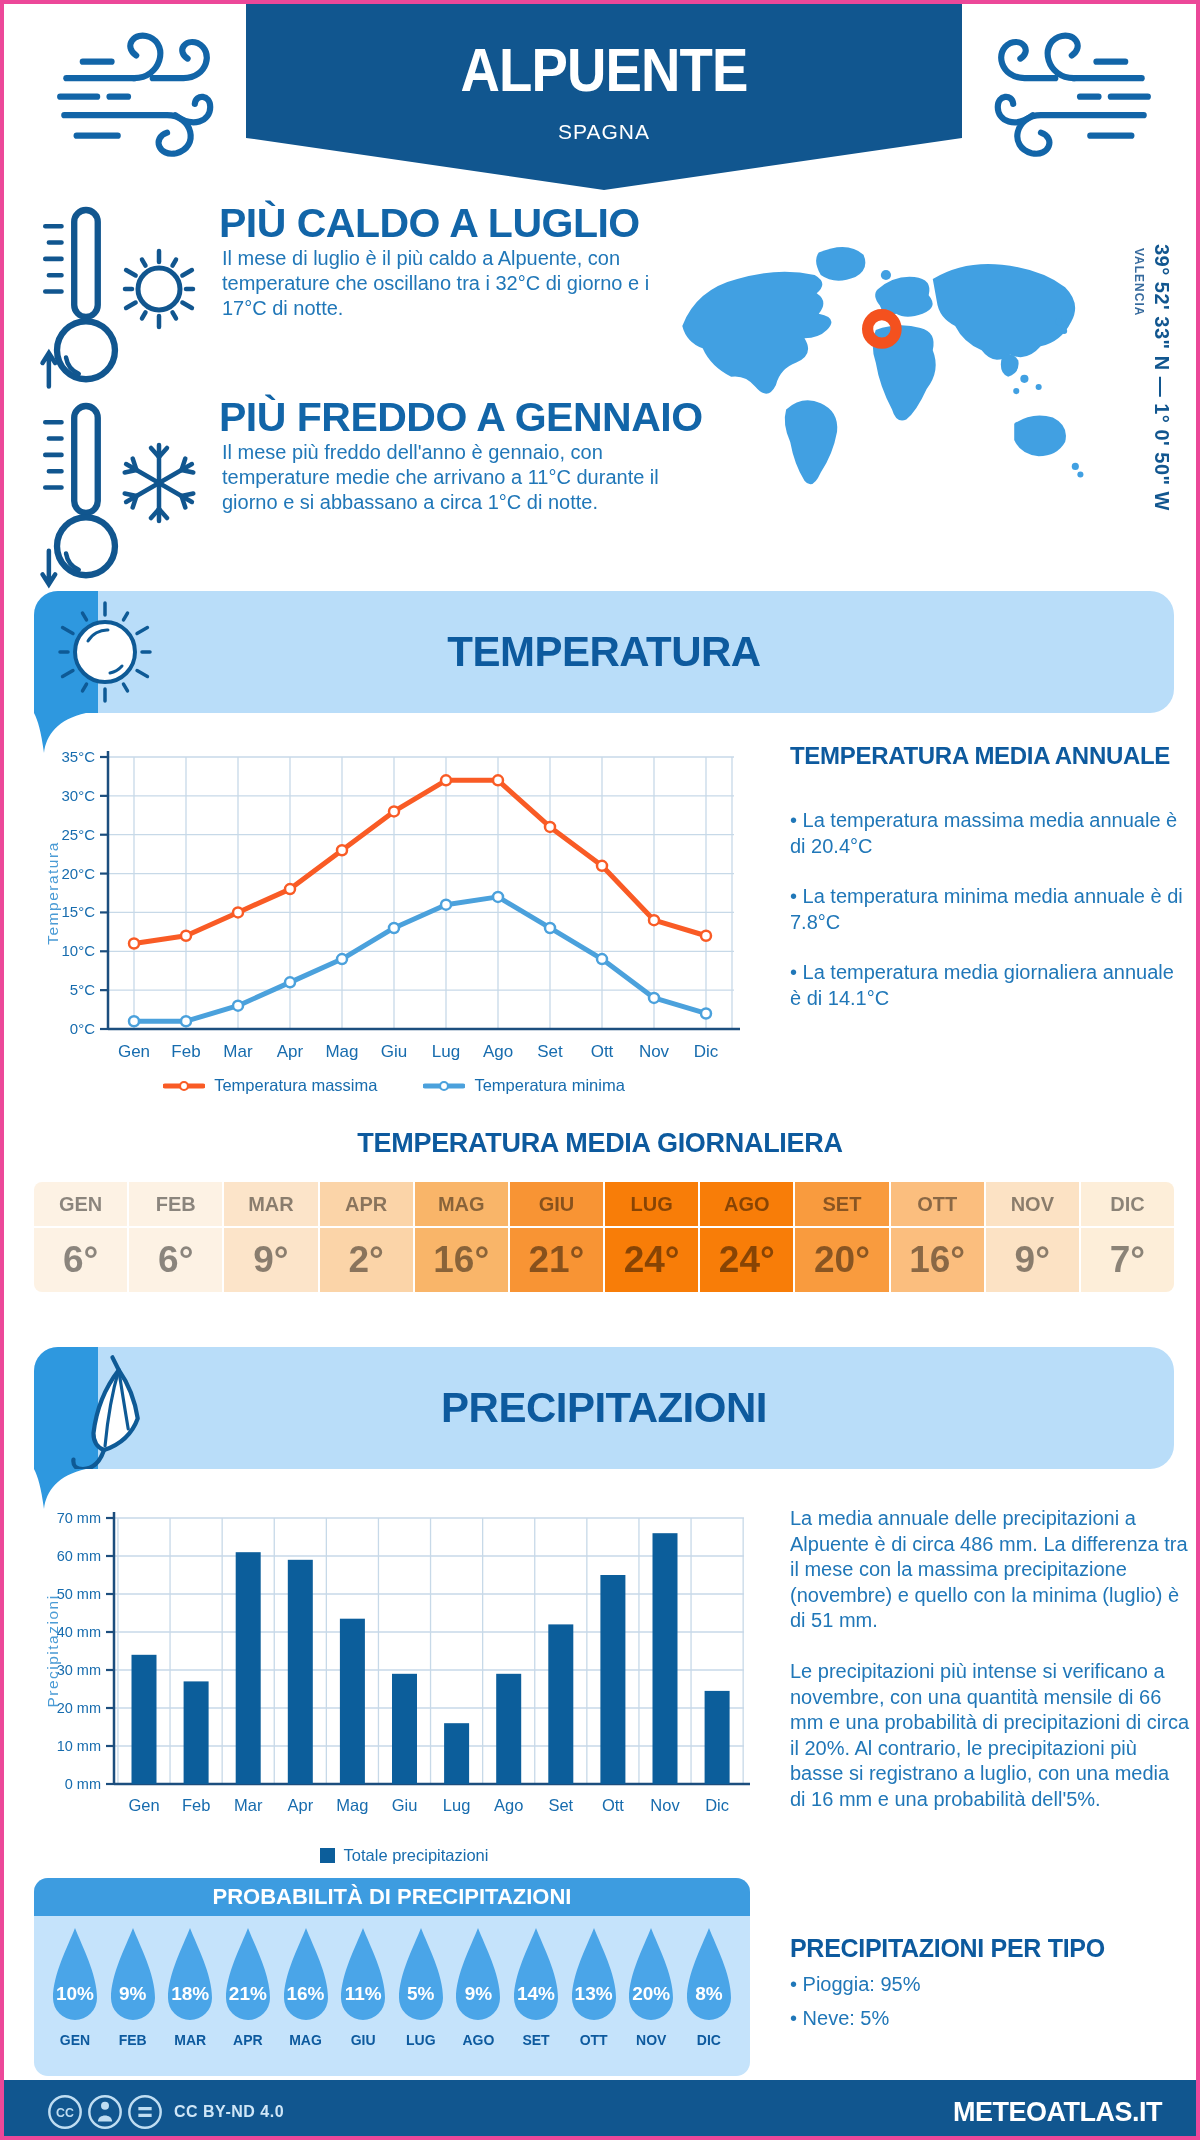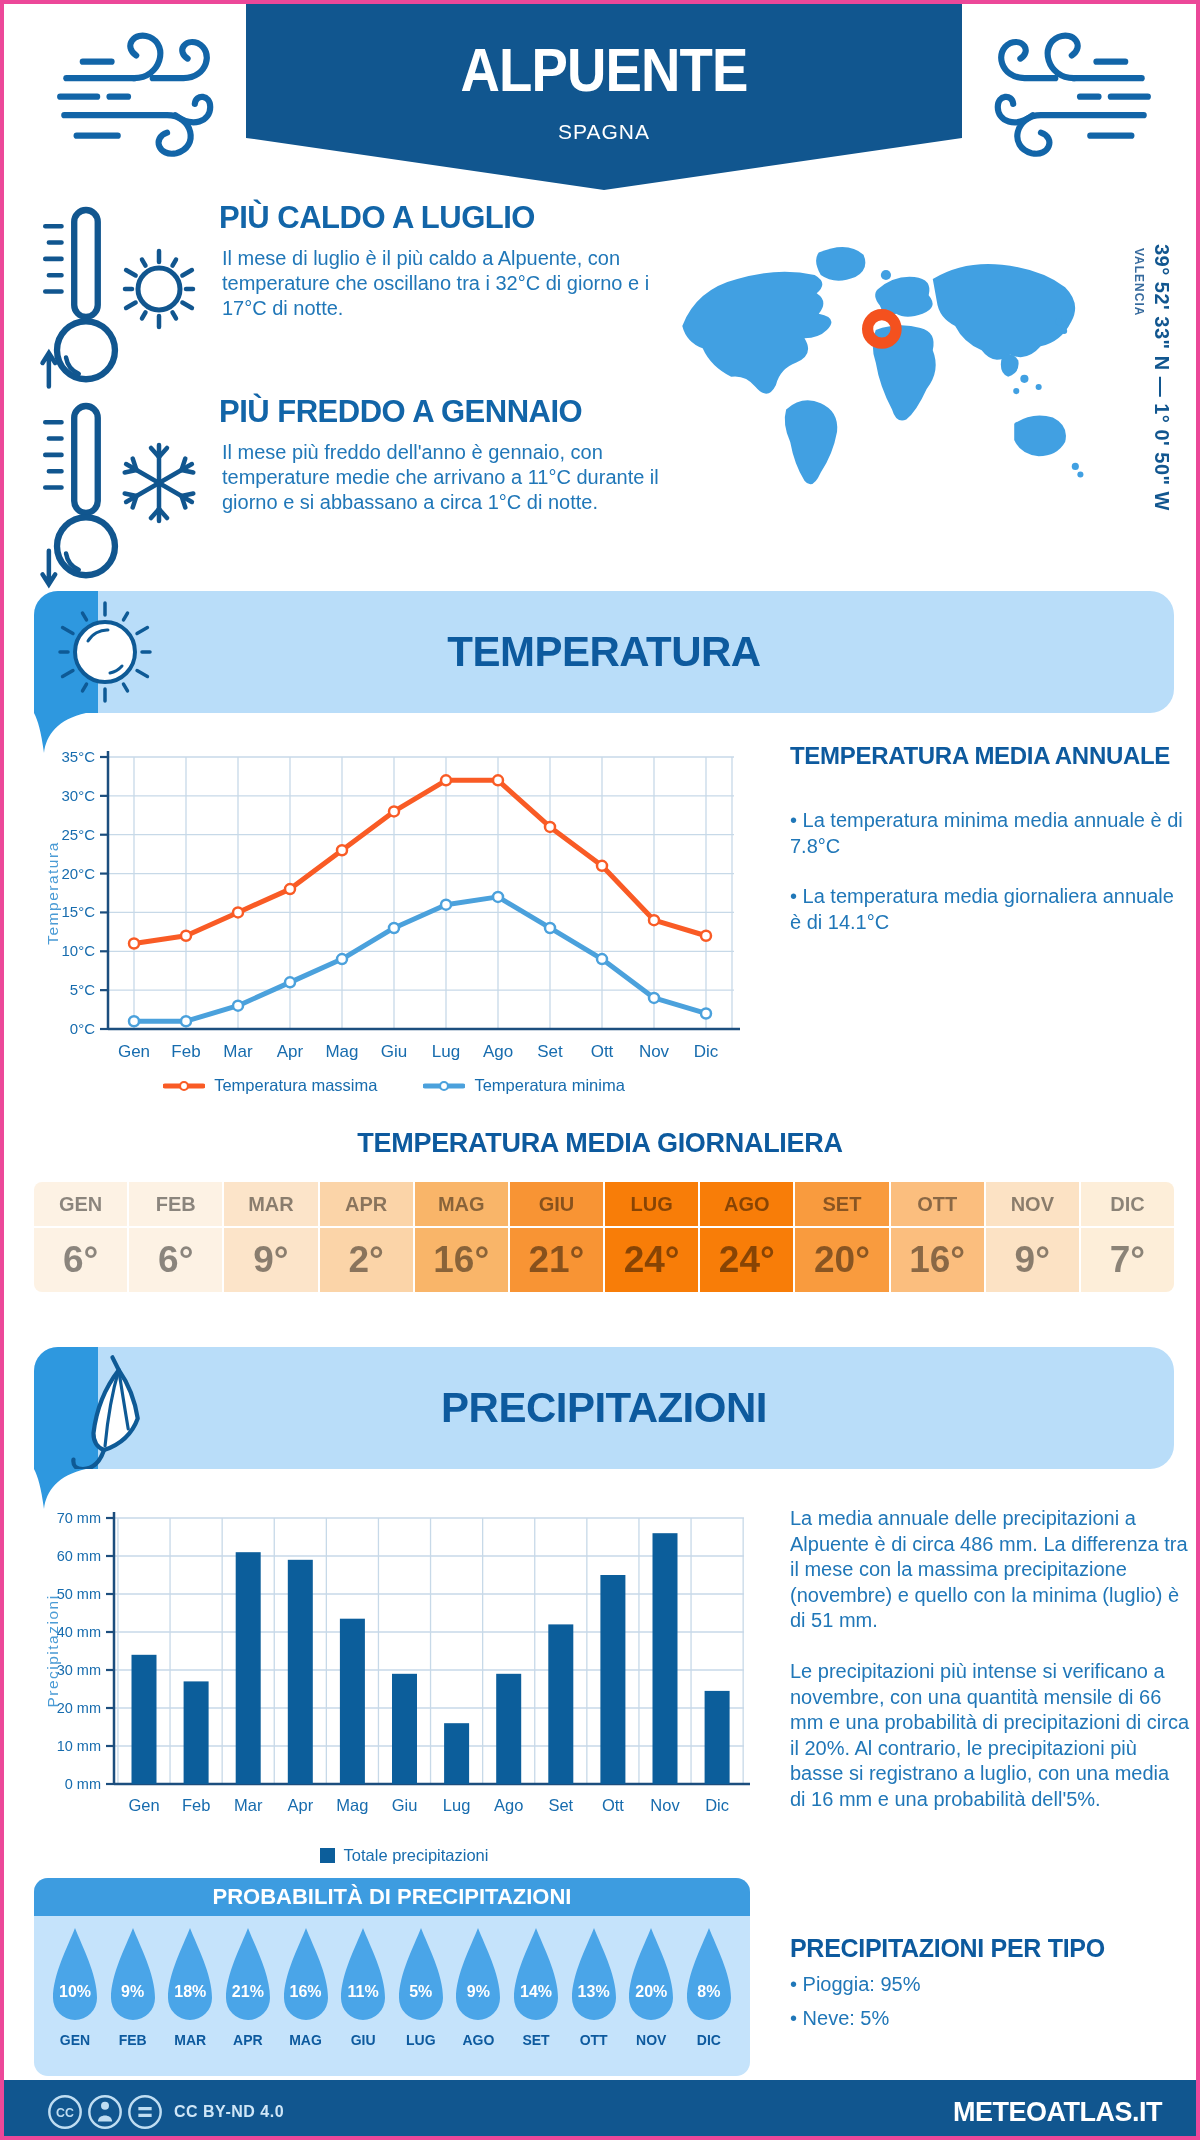--- a/index.html
+++ b/index.html
@@ -11,21 +11,21 @@
   
   .hdr-banner{position:absolute;left:242px;top:0;width:716px;height:186px;background:#11568F;
     clip-path:polygon(0 0,100% 0,100% 72%,50% 100%,0 72%);text-align:center;color:#fff;}
   .hdr-title{position:absolute;left:0;right:0;top:30px;font-size:62px;font-weight:bold;
     letter-spacing:-1px;transform:scaleX(.88);}
   .hdr-sub{position:absolute;left:0;right:0;top:116px;font-size:21px;letter-spacing:1px;}
   .wind{position:absolute;top:20px;width:185px;height:135px;}
   .wind.right{transform:scaleX(-1);}
 
   
-  .hl-title{position:absolute;font-size:31px;font-weight:bold;color:#1265A8;letter-spacing:-0.5px;}
+  .hl-title{position:absolute;font-size:41px;font-weight:bold;color:#1265A8;letter-spacing:-0.5px;}
   .hl-text{position:absolute;font-size:20px;line-height:1.25;color:#2077B8;}
 
   
   .coords{position:absolute;left:1146px;top:240px;writing-mode:vertical-rl;
     font-size:20px;font-weight:bold;color:#11568F;letter-spacing:.5px;}
   .valencia{position:absolute;left:1128px;top:244px;writing-mode:vertical-rl;
     font-size:12px;font-weight:bold;color:#35699C;letter-spacing:1px;}
 
   
   .banner{position:absolute;left:30px;width:1140px;height:122px;background:#B9DDF9;
@@ -59,21 +59,21 @@
   .tval{height:64px;display:flex;align-items:center;justify-content:center;
     font-size:37px;font-weight:bold;color:rgba(0,0,0,0.45);}
 
   
   .prob{position:absolute;left:30px;top:1874px;width:716px;height:198px;background:#C5E3FB;
     border-radius:14px;}
   .prob-h{height:38px;background:#3D9CE0;border-radius:14px 14px 0 0;display:flex;
     align-items:center;justify-content:center;color:#fff;font-weight:bold;font-size:22px;}
   .drops{display:flex;justify-content:space-between;padding:10px 16px 0 16px;}
   .drop{width:50px;position:relative;text-align:center;}
-  .drop .pct{position:absolute;left:0;top:57px;width:100%;font-size:16px;
+  .drop .pct{position:absolute;left:0;top:57px;width:100%;font-size:19px;
     font-weight:bold;color:#fff;}
   .drop .mon{display:block;margin-top:2px;font-size:14px;font-weight:bold;color:#0D5A9E;}
 
   
   .footer{position:absolute;left:0;top:2076px;width:1200px;height:64px;background:#11568F;
     display:flex;align-items:center;justify-content:space-between;padding:0 42px;
     box-sizing:border-box;}
   .cc-group{display:flex;align-items:center;gap:2px;}
   .cc-label{margin-left:8px;font-size:16px;font-weight:bold;color:#CFE6F7;letter-spacing:.5px;}
   .site{font-size:27px;font-weight:bold;color:#fff;letter-spacing:-0.5px;}
@@ -369,20 +369,21 @@
         <svg width="42" height="14">
           <line x1="2" y1="7" x2="40" y2="7" stroke="#4BA1DC" stroke-width="5" stroke-linecap="round"></line>
           <circle cx="21" cy="7" r="4" fill="#fff" stroke="#4BA1DC" stroke-width="2.2"></circle>
         </svg>
         <span>Temperatura minima</span>
       </div>
     </div>
 
   <div class="panel-h" style="left:786px;top:738px">TEMPERATURA MEDIA ANNUALE</div>
   <div class="bullets" style="left:786px;top:804px;width:398px">
+    <p class="panel-p">• La temperatura massima media annuale è di 20.4°C</p>
     <p class="panel-p">• La temperatura minima media annuale è di 7.8°C</p>
     <p class="panel-p">• La temperatura media giornaliera annuale è di 14.1°C</p>
   </div>
 
   <div class="tbl-title" style="top:1124px">TEMPERATURA MEDIA GIORNALIERA</div>
   <div class="tbl">
       <div class="tcol" style="background: rgb(253, 242, 228);">
         <div class="tmonth">GEN</div>
         <div class="tval">6°</div>
       </div>

